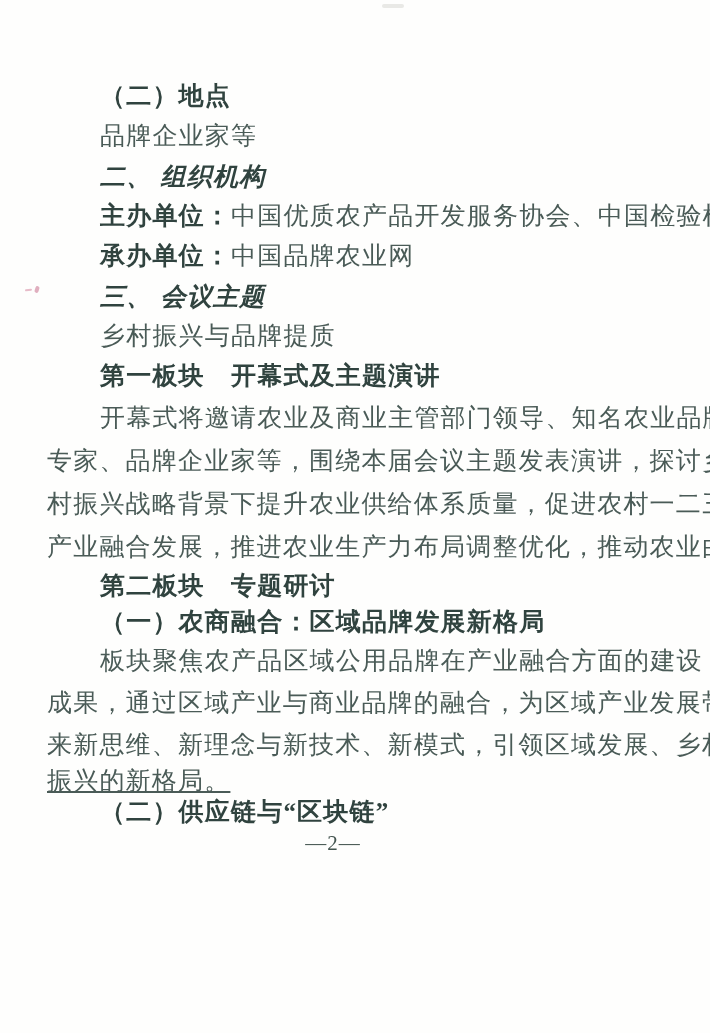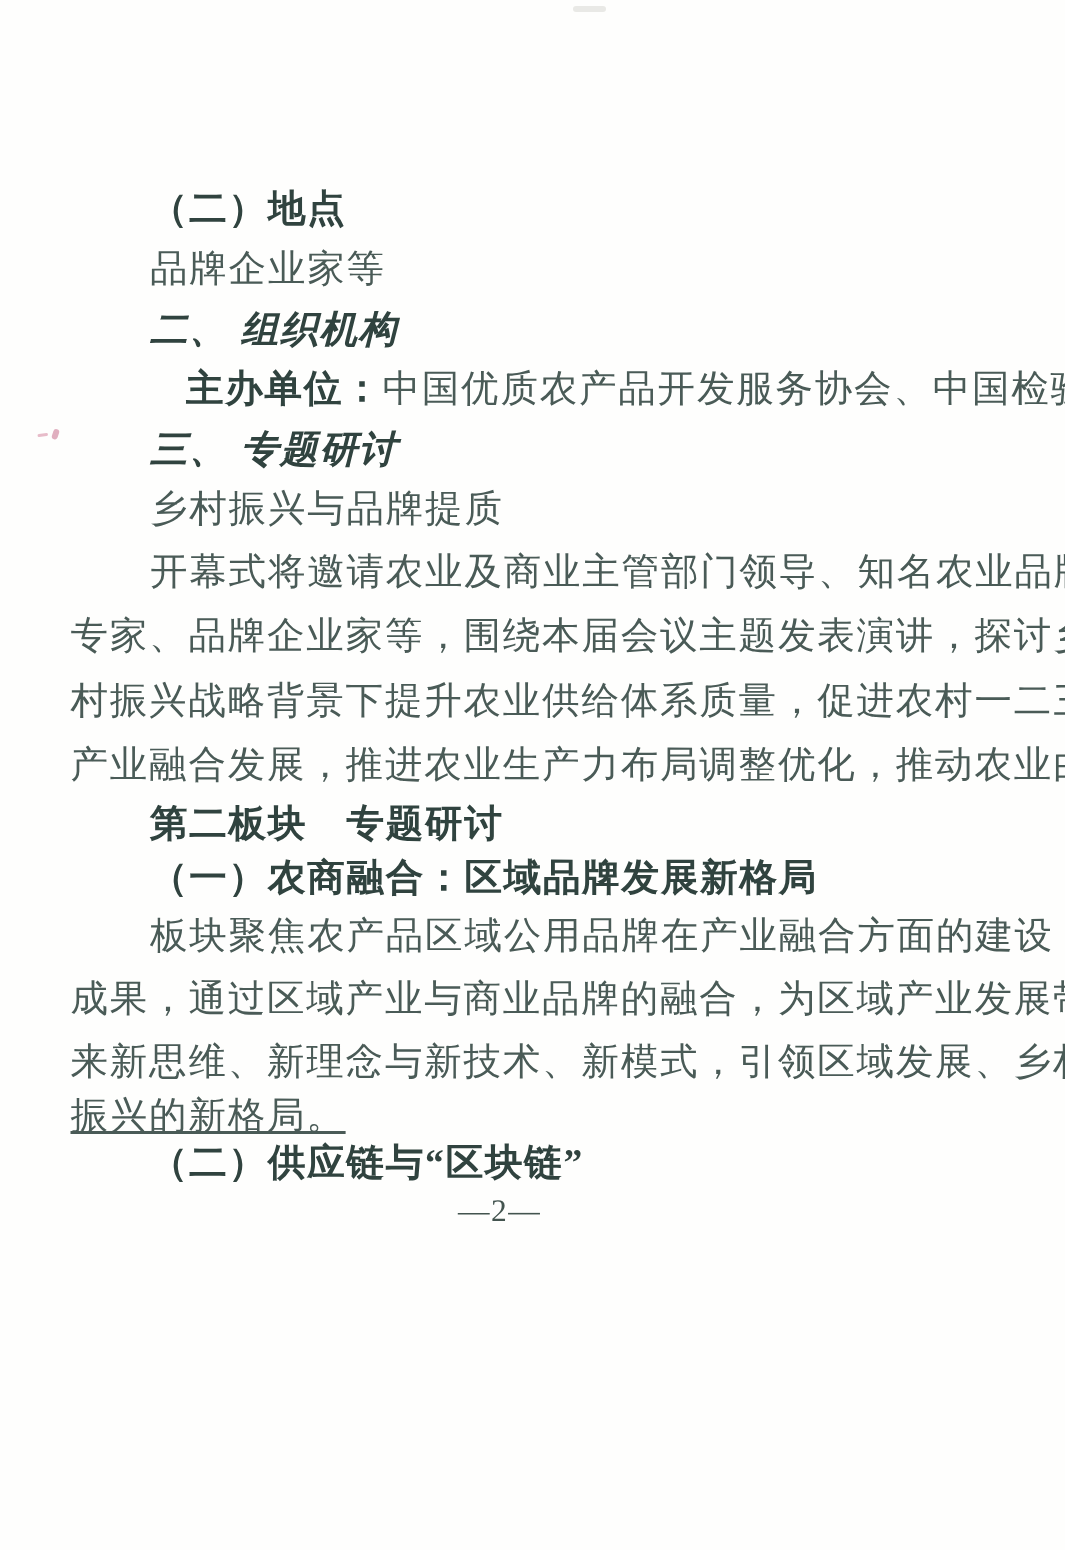--- a/index.html
+++ b/index.html
@@ -3,33 +3,33 @@
 <meta charset="utf-8">
 <style>
   html,body{margin:0;padding:0;background:#ffffff;}
   .page{
     position:relative;
     width:710px;height:1033px;
     background:#fefefd;
     overflow:hidden;
     font-family:"Liberation Serif","DejaVu Serif",serif;
   }
-  .doc{padding-top:120px;}
+  .doc{padding-top:76px;}
   .line{
     height:40px;line-height:40px;
     padding-left:47px;
     font-size:25px;
     letter-spacing:1.2px;
     white-space:nowrap;
     color:#4a5b57;
   }
   .ind{padding-left:100px;}
   .b{font-weight:700;color:#30433f;}
   .hei{font-family:"Liberation Sans","DejaVu Sans",sans-serif;font-style:italic;}
-  .lbl{font-weight:700;color:#30433f;margin-left:24px;}
+  .lbl{font-weight:700;color:#30433f;}
   .sp43{height:43px;line-height:43px;}
   .sp42{height:42px;line-height:42px;font-family:Liberation Serif, serif;}
   .sp36{height:36px;line-height:36px;}
   .sp32{height:32px;line-height:32px;}
   .sp30{height:30px;line-height:30px;text-decoration:underline;}
   .footer{
     height:30px;line-height:30px;
     text-align:center;
     font-size:21px;
     letter-spacing:1px;
@@ -66,24 +66,26 @@
     <span class="dot"></span>
   </div>
 
   <div class="doc">
 
     <div class="line ind b"><span>（二）地点</span></div>
     <div class="line ind"><span>品牌企业家等</span></div>
     <div class="line ind b hei"><span>二、 组织机构</span></div>
 
     <div class="line ind"><span class="lbl">主办单位：</span><span>中国优质农产品开发服务协会、中国检验检</span></div>
+    <div class="line ind"><span class="lbl">承办单位：</span><span>中国品牌农业网</span></div>
 
-    <div class="line ind b hei"><span>三、 专题研讨</span></div>
+    <div class="line ind b hei"><span>三、 会议主题</span></div>
     <div class="line ind"><span>乡村振兴与品牌提质</span></div>
 
+    <div class="line ind b"><span>第一板块　开幕式及主题演讲</span></div>
 
     <div class="line ind sp43"><span>开幕式将邀请农业及商业主管部门领导、知名农业品牌</span></div>
     <div class="line sp43"><span>专家、品牌企业家等，围绕本届会议主题发表演讲，探讨乡</span></div>
     <div class="line sp43"><span>村振兴战略背景下提升农业供给体系质量，促进农村一二三</span></div>
     <div class="line sp43"><span>产业融合发展，推进农业生产力布局调整优化，推动农业由</span></div>
 
     <div class="line ind b sp36"><span>第二板块　专题研讨</span></div>
     <div class="line ind b sp36"><span>（一）农商融合：区域品牌发展新格局</span></div>
 
     <div class="line ind sp42"><span>板块聚焦农产品区域公用品牌在产业融合方面的建设</span></div>

